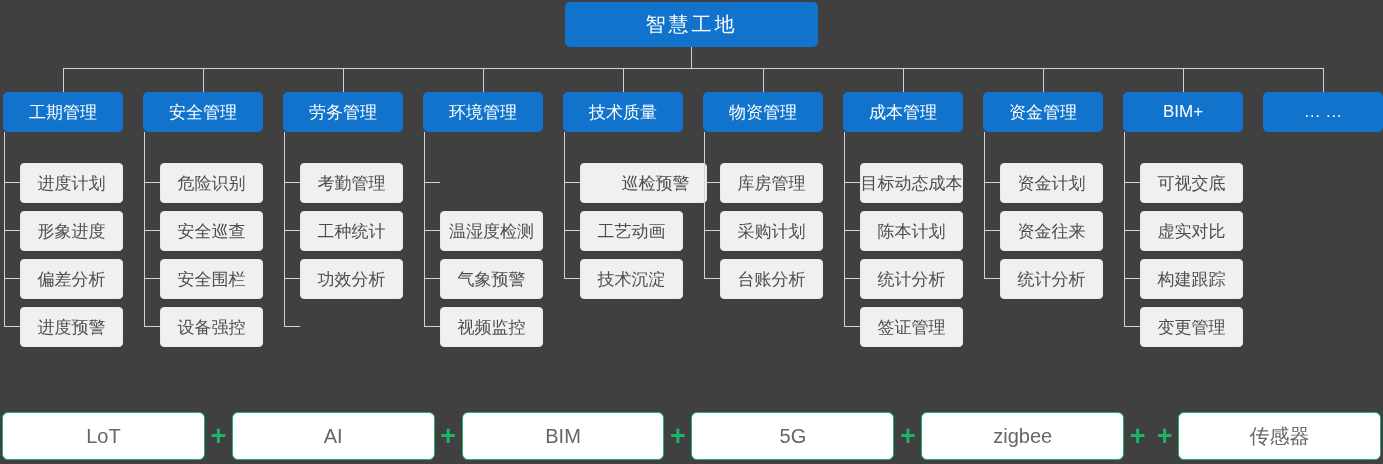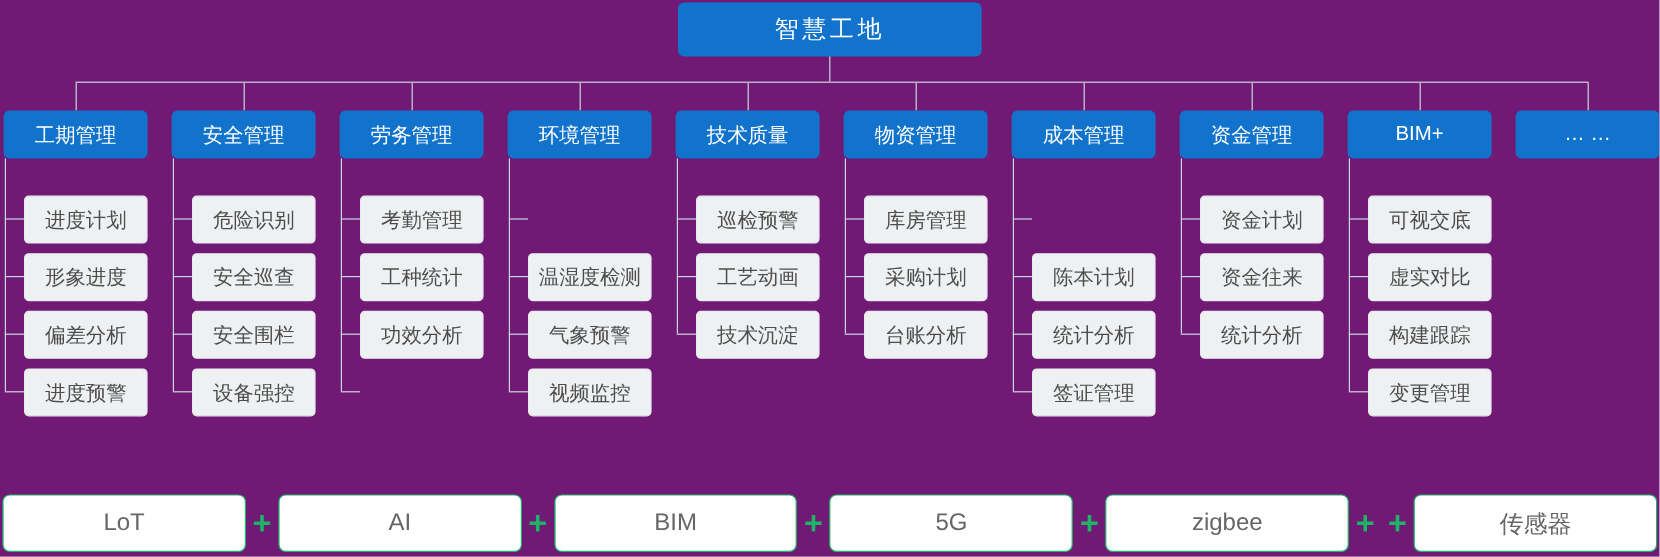--- a/index.html
+++ b/index.html
@@ -8,21 +8,21 @@
     --sub-border:#e8ebee;
     --sub-text:#4d4d4d;
     --line:#ccd5db;
     --green:#1db468;
     --tech-text:#666666;
   }
   html,body{margin:0;padding:0;background:#ffffff;}
   .canvas{
     position:relative;
     width:1383px;height:464px;
-    background:#701a75;
+    background:#404040;
     font-family:"Liberation Sans", sans-serif;
     overflow:hidden;
   }
   
   .root-box{
     position:absolute;left:565px;top:2px;width:253px;height:45px;
     background:var(--blue);color:#ffffff;
     border-radius:5px;
     display:flex;align-items:center;justify-content:center;
     font-size:20px;letter-spacing:3px;
@@ -129,40 +129,41 @@
         <div class="sub-box" style="top: 119px;">温湿度检测</div>
         <div class="stub" style="top: 186px;"></div>
         <div class="sub-box" style="top: 167px;">气象预警</div>
         <div class="stub" style="top: 234px;"></div>
         <div class="sub-box" style="top: 215px;">视频监控</div>
       </div>
       <div class="col" style="left: 563px;">
         <div class="cat-box">技术质量</div>
         <div class="col-stem line" style="height: 146px;"></div>
         <div class="stub" style="top: 90px;"></div>
-        <div class="sub-box" style="top: 71px;">巡检预警</div>
+        <div class="sub-box" style="top: 71px; padding-left: 24px;">巡检预警</div>
         <div class="stub" style="top: 138px;"></div>
         <div class="sub-box" style="top: 119px;">工艺动画</div>
         <div class="stub" style="top: 186px;"></div>
         <div class="sub-box" style="top: 167px;">技术沉淀</div>
       </div>
       <div class="col" style="left: 703px;">
         <div class="cat-box">物资管理</div>
         <div class="col-stem line" style="height: 146px;"></div>
         <div class="stub" style="top: 90px;"></div>
         <div class="sub-box" style="top: 71px;">库房管理</div>
         <div class="stub" style="top: 138px;"></div>
         <div class="sub-box" style="top: 119px;">采购计划</div>
         <div class="stub" style="top: 186px;"></div>
         <div class="sub-box" style="top: 167px;">台账分析</div>
       </div>
       <div class="col" style="left: 843px;">
         <div class="cat-box">成本管理</div>
         <div class="col-stem line" style="height: 194px;"></div>
         <div class="stub" style="top: 90px;"></div>
+        <div class="sub-box" style="top: 71px;">目标动态成本</div>
         <div class="stub" style="top: 138px;"></div>
         <div class="sub-box" style="top: 119px;">陈本计划</div>
         <div class="stub" style="top: 186px;"></div>
         <div class="sub-box" style="top: 167px;">统计分析</div>
         <div class="stub" style="top: 234px;"></div>
         <div class="sub-box" style="top: 215px;">签证管理</div>
       </div>
       <div class="col" style="left: 983px;">
         <div class="cat-box">资金管理</div>
         <div class="col-stem line" style="height: 146px;"></div>

